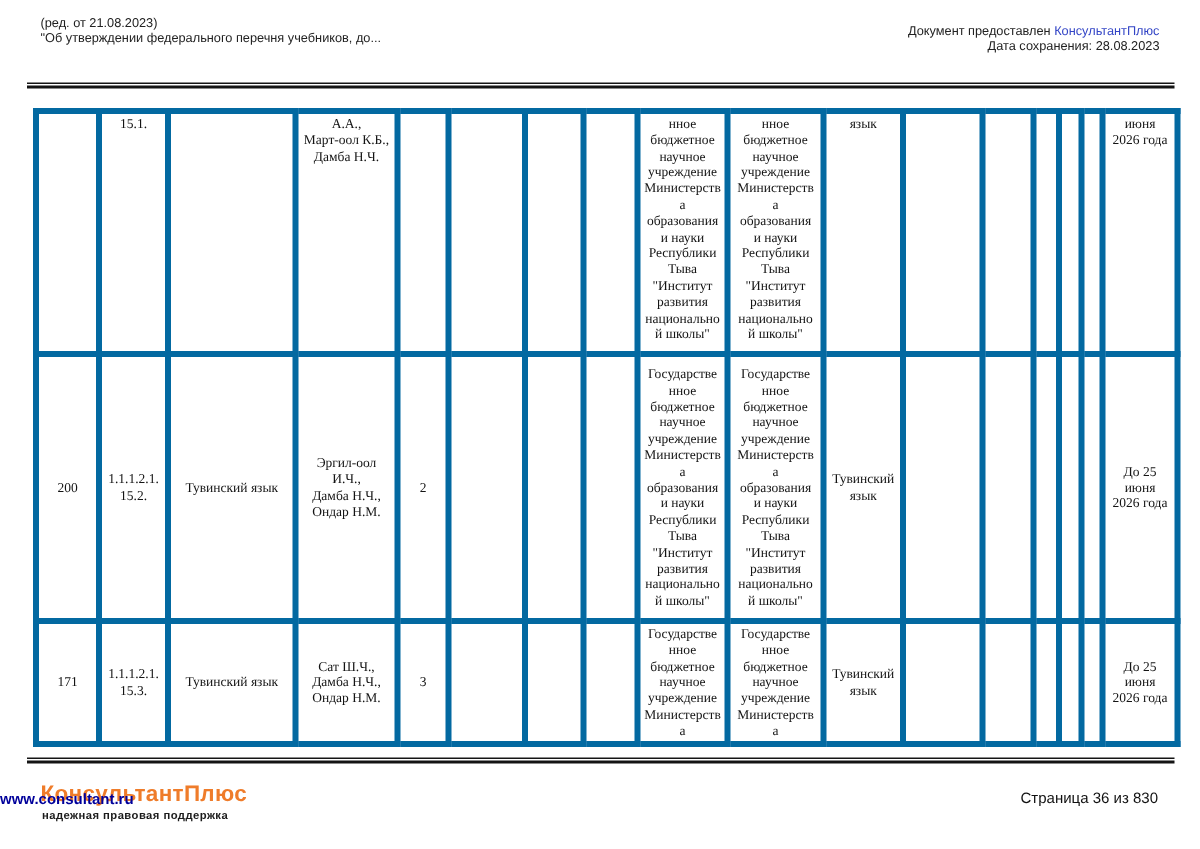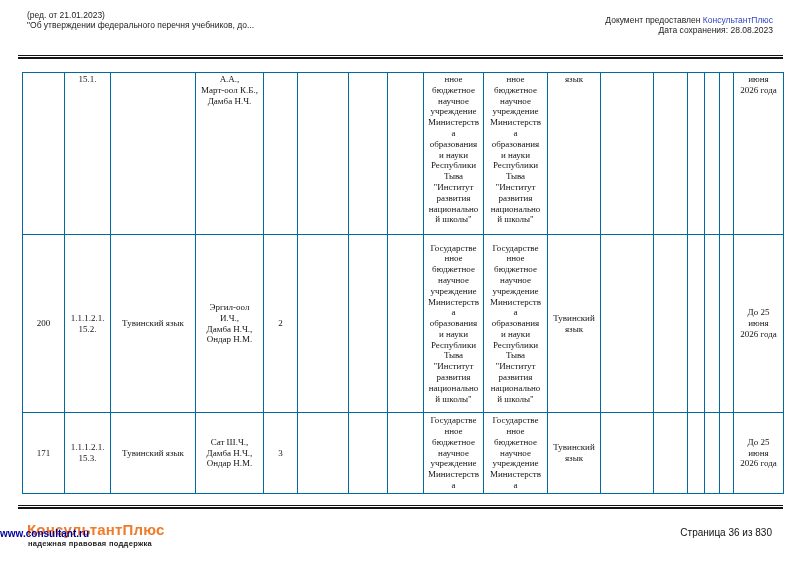--- a/index.html
+++ b/index.html
@@ -25,21 +25,21 @@
   .rule-top{top:55px;}
   .rule-bottom{top:505px;}
   
   table.doc{
     position:absolute;left:22px;top:72px;
     border-collapse:collapse;table-layout:fixed;
     font-family:"Liberation Serif", serif;
     font-size:9px;line-height:10.8px;color:#141414;
   }
   table.doc td{
-    border:1px solid #0369a1;
+    border:4px solid #0369a1;
     padding:1px 2px;
     text-align:center;vertical-align:middle;
     white-space:pre-line;overflow:hidden;word-wrap:break-word;
   }
   tr.r0 td{vertical-align:top;}
   td.left{text-align:left;}
   td.vtop{vertical-align:top;}
   td.colA{border-right-color:#9a9a9a;}
   
   .brand{
@@ -57,21 +57,21 @@
   .site span{cursor:pointer;}
   .pageinfo{
     position:absolute;right:28px;top:527px;
     font-size:10px;color:#111;
   }
 </style>
 </head>
 <body>
 
 <div class="hdr-left">
-  <div>(ред. от 21.01.2023)</div>
+  <div>(ред. от 21.08.2023)</div>
   <div>"Об утверждении федерального перечня учебников, до...</div>
 </div>
 <div class="hdr-right">
   <div><span>Документ предоставлен </span><span class="link">КонсультантПлюс</span></div>
   <div>Дата сохранения: 28.08.2023</div>
 </div>
 
 <div class="rule rule-top"></div>
 
 <table class="doc">

